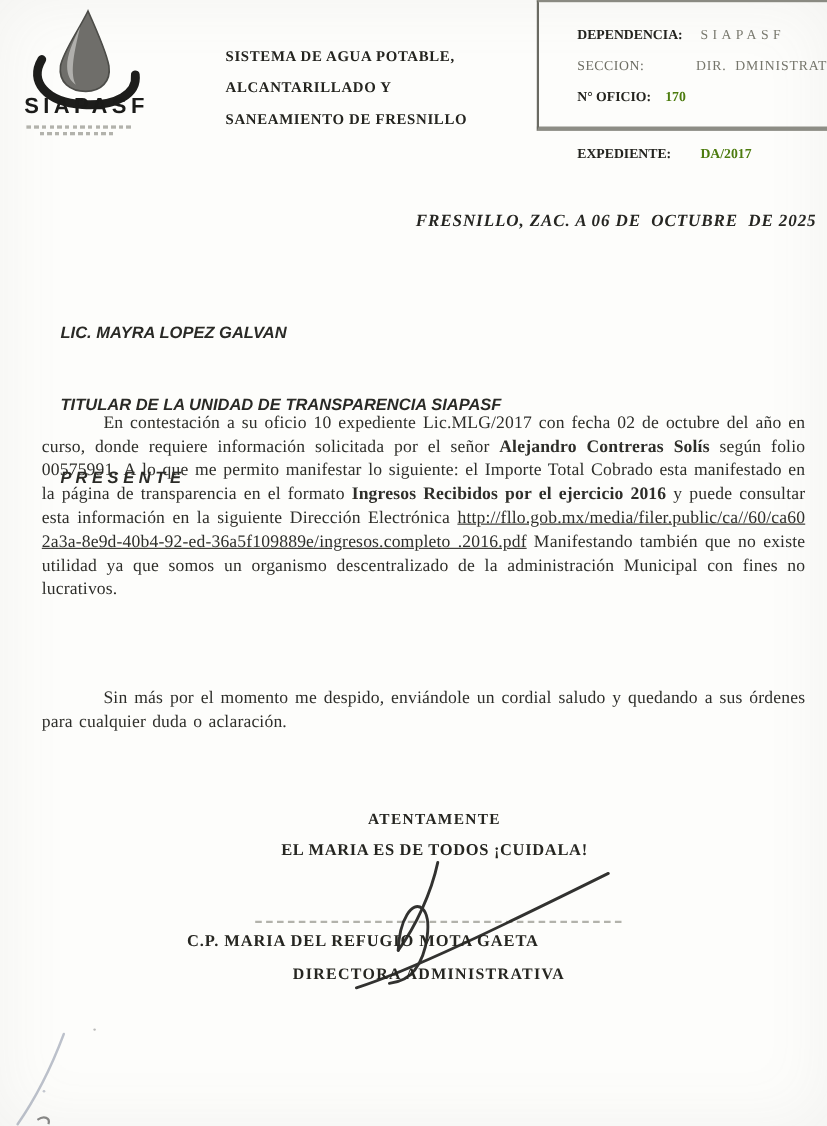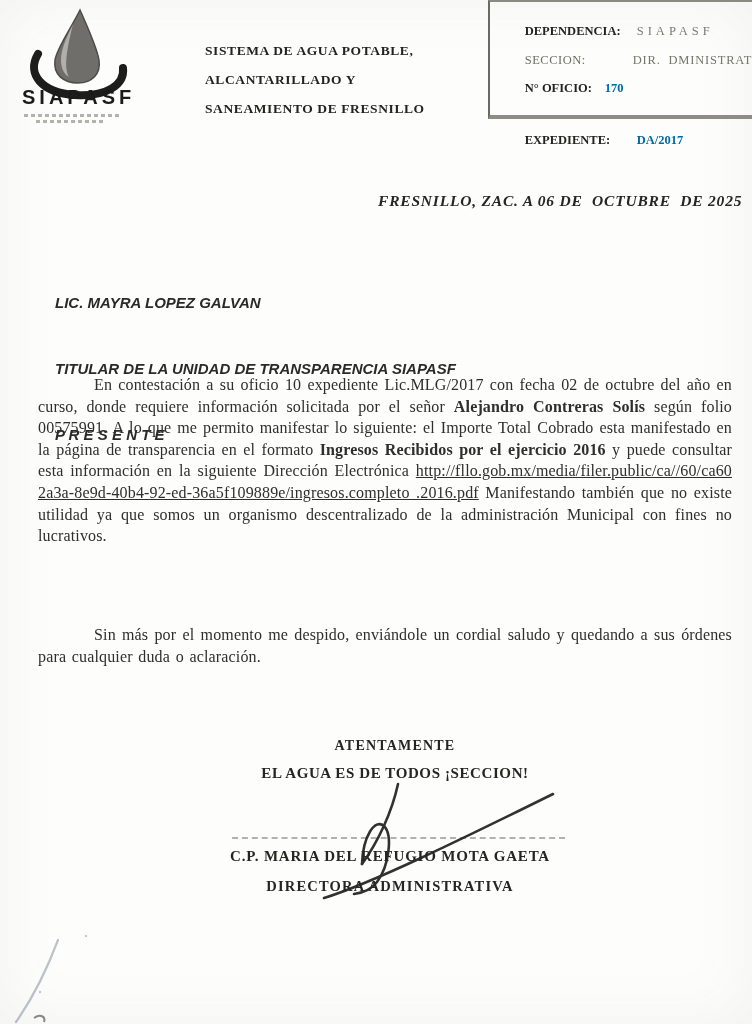--- a/index.html
+++ b/index.html
@@ -49,21 +49,21 @@
   .ib-row.r4{top:93px;}
   .ib-label{display:inline-block;}
   .ib-label.bold{font-weight:700;color:#24241f;}
   .ib-label.light{color:#6e6e64;letter-spacing:.5px;}
   .ib-label.w1{width:112px;}
   .ib-label.w2{width:108px;}
   .ib-label.w3{width:80px;}
   .ib-label.w4{width:112px;margin-top:23px;}
   .ib-value.spread{color:#7b7b70;letter-spacing:4px;}
   .ib-value.light{color:#75756b;letter-spacing:.8px;}
-  .ib-value.bold{font-weight:700;color:#0369a1;}
+  .ib-value.bold{font-weight:700;color:#4d7c0f;}
   
   .dateline{
     position:absolute;left:378px;top:192px;
     font-style:italic;font-weight:700;font-size:15.5px;
     letter-spacing:.8px;white-space:pre;color:#26262!2;color:#262622;
   }
   
   .recipient{
     position:absolute;left:55px;top:248px;
     font-family:"Liberation Sans", sans-serif;
@@ -84,21 +84,21 @@
   
   .closing{position:absolute;left:200px;top:738px;width:390px;text-align:center;}
   .closing-l1{font-weight:700;font-size:14px;letter-spacing:1.2px;color:#262621;}
   .closing-l2{margin-top:11px;font-weight:700;font-size:15px;letter-spacing:.6px;color:#262621;}
   
   .sigline{
     position:absolute;left:232px;top:837px;width:333px;
     border-top:2px dashed #a0a098;opacity:.8;
   }
   .sig-name{
-    position:absolute;left:170px;top:848px;width:440px;text-align:center;
+    position:absolute;left:170px;top:848px;width:440px;
     font-weight:700;font-size:15px;letter-spacing:.8px;color:#262621;
   }
   .sig-title{
     position:absolute;left:170px;top:878px;width:440px;text-align:center;
     font-weight:700;font-size:14.5px;letter-spacing:1.2px;color:#262621;
   }
   .sig-svg{position:absolute;left:300px;top:778px;}
   .inkmark-svg{position:absolute;left:0;top:930px;}
 </style>
 </head>
@@ -144,21 +144,21 @@
     <div>LIC. MAYRA LOPEZ GALVAN</div>
     <div>TITULAR DE LA UNIDAD DE TRANSPARENCIA SIAPASF</div>
     <div>P R E S E N T E</div>
   </div>
 
   <div class="para p1"><span class="seg-normal">En contestación a su oficio 10 expediente Lic.MLG/2017 con fecha 02 de octubre del año en curso, donde requiere información solicitada por el señor </span><span class="seg-bold">Alejandro Contreras Solís</span><span class="seg-normal"> según folio 00575991. A lo que me permito manifestar lo siguiente: el Importe Total Cobrado esta manifestado en la página de transparencia en el formato </span><span class="seg-bold">Ingresos Recibidos por el ejercicio 2016</span><span class="seg-normal"> y puede consultar esta información en la siguiente Dirección Electrónica </span><span class="seg-link">http://fllo.gob.mx/media/filer.public/ca//60/ca602a3a-8e9d-40b4-92-ed-36a5f109889e/ingresos.completo .2016.pdf</span><span class="seg-normal"> Manifestando también que no existe utilidad ya que somos un organismo descentralizado de la administración Municipal con fines no lucrativos.</span></div>
   <div class="para p2">Sin más por el momento me despido, enviándole un cordial saludo y quedando a sus órdenes para cualquier duda o aclaración.</div>
 
   <div class="closing">
     <div class="closing-l1">ATENTAMENTE</div>
-    <div class="closing-l2">EL AGUA ES DE TODOS ¡SECCION!</div>
+    <div class="closing-l2">EL MARIA ES DE TODOS ¡CUIDALA!</div>
   </div>
 
   <div class="sigline"></div>
   <svg class="sig-svg" width="270" height="132" viewBox="0 0 270 132">
     <g fill="none" stroke="#1c1c1a" stroke-width="2.6" stroke-linecap="round" opacity="0.9">
       <path d="M98,6 C92,34 78,64 62,86"></path>
       <path d="M62,86 C63,58 75,40 84,48 C93,57 89,88 77,104 C71,112 62,115 54,116"></path>
       <path d="M24,120 C70,106 160,62 253,16"></path>
     </g>
   </svg>

